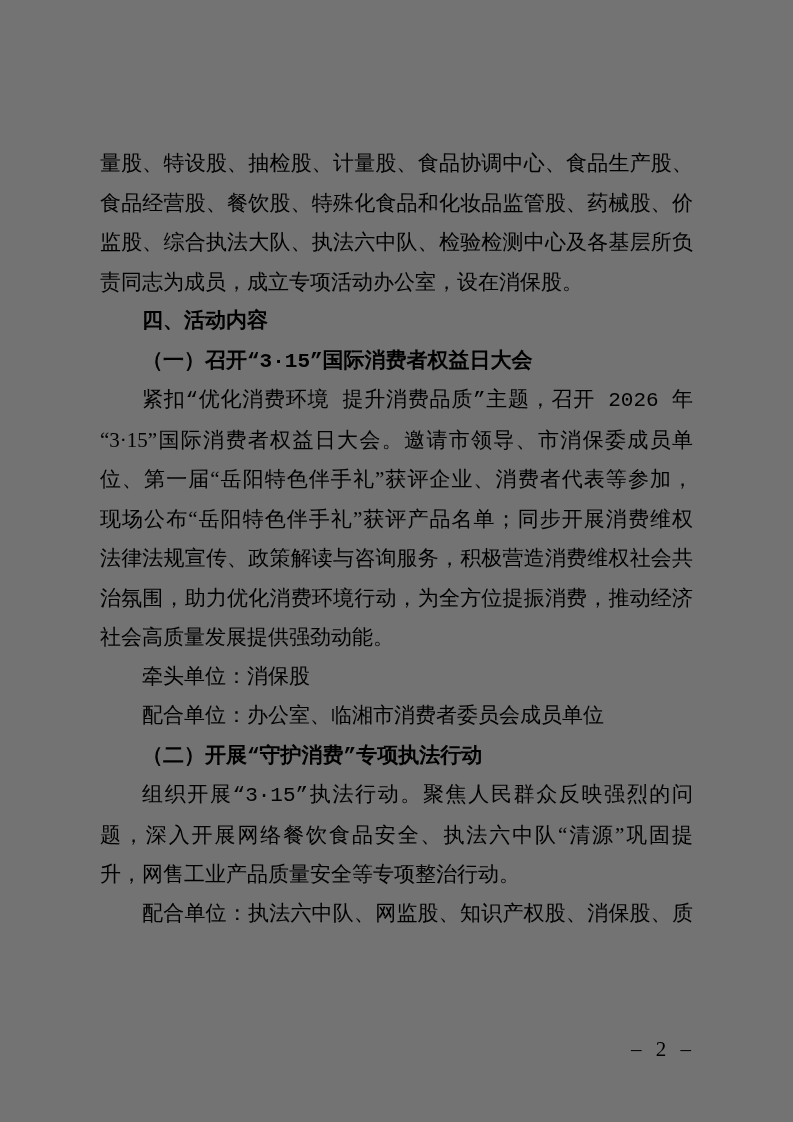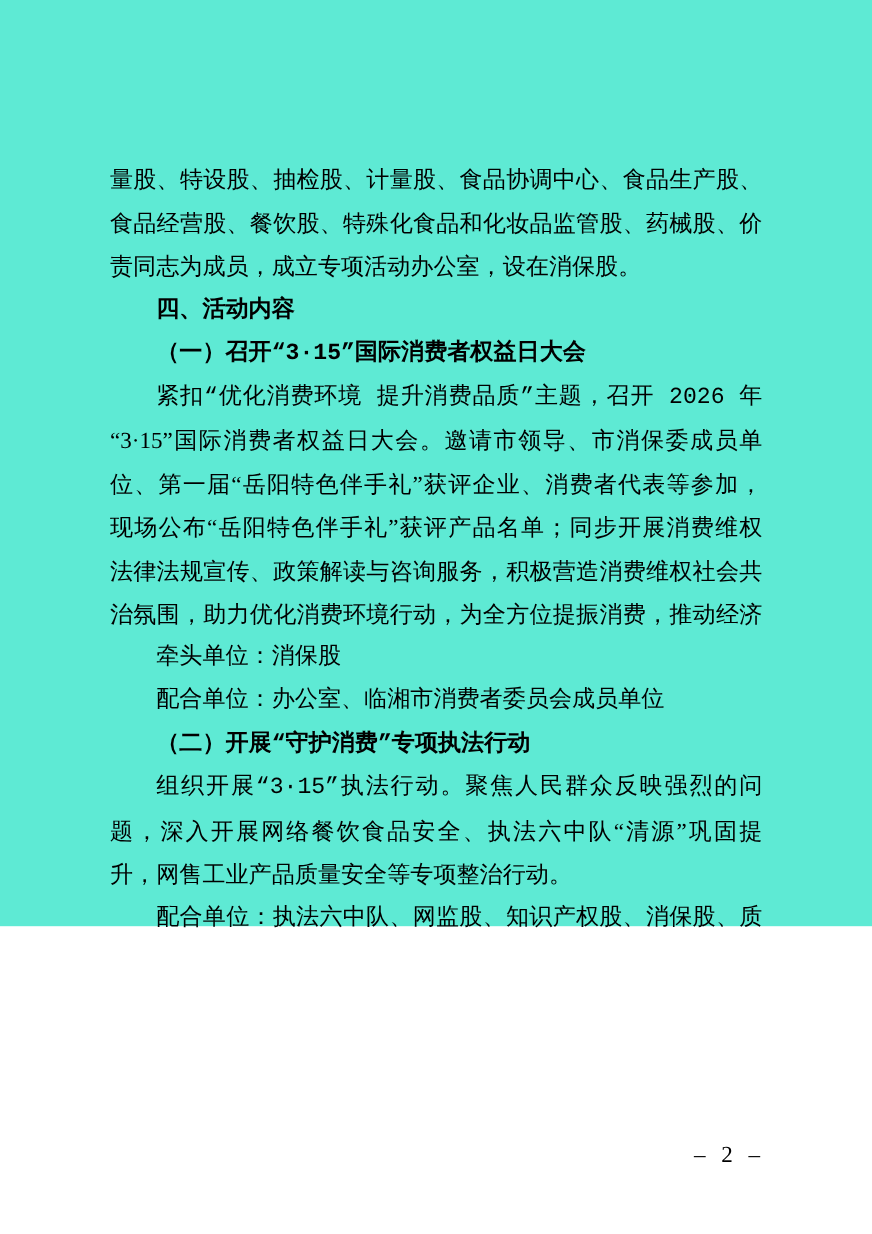--- a/index.html
+++ b/index.html
@@ -8,22 +8,22 @@
     background: #ffffff;
     color: #000000;
     position: relative;
     overflow: hidden;
     font-family: "Liberation Serif", "DejaVu Serif", serif;
   }
   .page {
     position: absolute;
     inset: 0;
     width: 793px;
-    height: 842px;
-    background: #5eead4;
+    height: 1122px;
+    background: #737373;
   }
   .content {
     position: absolute;
     left: 100px;
     top: 144px;
     width: 593px;
     font-size: 21px;
     line-height: 39.5px;
   }
   .ln { min-height: 39.5px; white-space: normal; }
@@ -55,31 +55,33 @@
 </style>
 </head>
 <body>
 
 <div class="page">
 
   <div class="content">
 
     <div class="ln fill">量股、特设股、抽检股、计量股、食品协调中心、食品生产股、</div>
     <div class="ln fill">食品经营股、餐饮股、特殊化食品和化妆品监管股、药械股、价</div>
+    <div class="ln fill">监股、综合执法大队、执法六中队、检验检测中心及各基层所负</div>
     <div class="ln">责同志为成员，成立专项活动办公室，设在消保股。</div>
 
     <div class="ln h1 ind">四、活动内容</div>
 
     <div class="ln h2 ind">（一）召开“3·15”国际消费者权益日大会</div>
     <div class="ln fill ind">紧扣“优化消费环境 提升消费品质”主题，召开 2026 年</div>
     <div class="ln fill">“3·15”国际消费者权益日大会。邀请市领导、市消保委成员单</div>
     <div class="ln fill">位、第一届“岳阳特色伴手礼”获评企业、消费者代表等参加，</div>
     <div class="ln fill">现场公布“岳阳特色伴手礼”获评产品名单；同步开展消费维权</div>
     <div class="ln fill">法律法规宣传、政策解读与咨询服务，积极营造消费维权社会共</div>
     <div class="ln fill">治氛围，助力优化消费环境行动，为全方位提振消费，推动经济</div>
+    <div class="ln">社会高质量发展提供强劲动能。</div>
     <div class="ln ind">牵头单位：消保股</div>
     <div class="ln ind">配合单位：办公室、临湘市消费者委员会成员单位</div>
 
     <div class="ln h2 ind">（二）开展“守护消费”专项执法行动</div>
     <div class="ln fill ind">组织开展“3·15”执法行动。聚焦人民群众反映强烈的问</div>
     <div class="ln fill">题，深入开展网络餐饮食品安全、执法六中队“清源”巩固提</div>
     <div class="ln">升，网售工业产品质量安全等专项整治行动。</div>
     <div class="ln fill ind">配合单位：执法六中队、网监股、知识产权股、消保股、质</div>
 
   </div>

